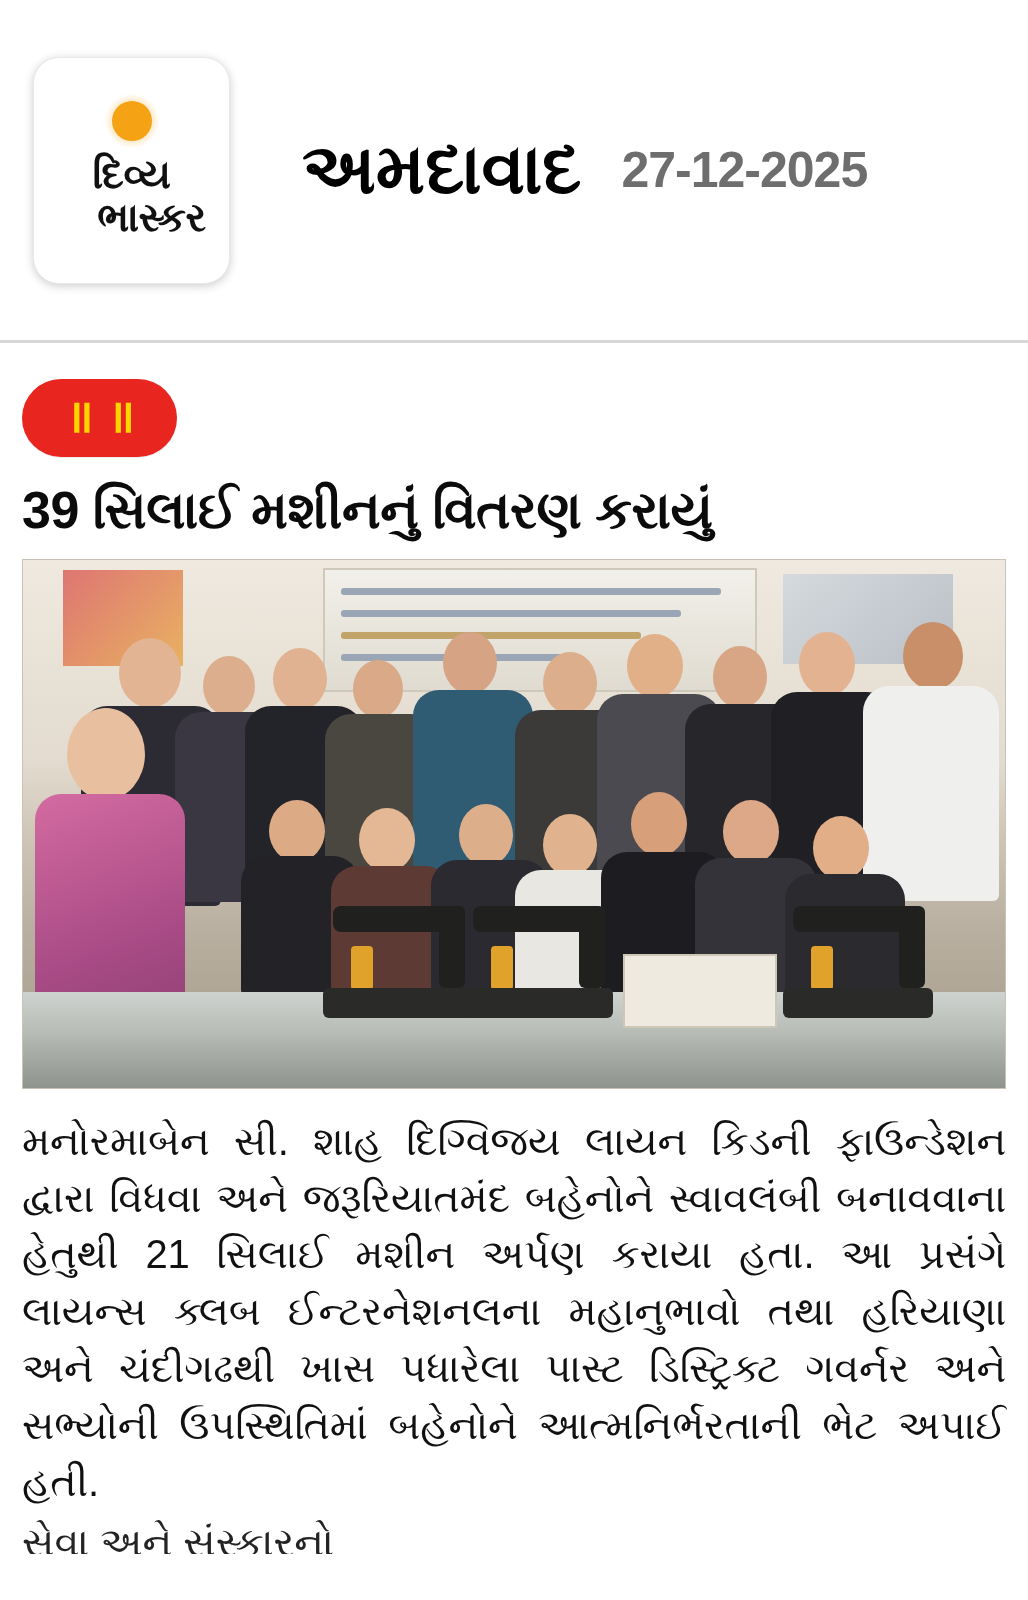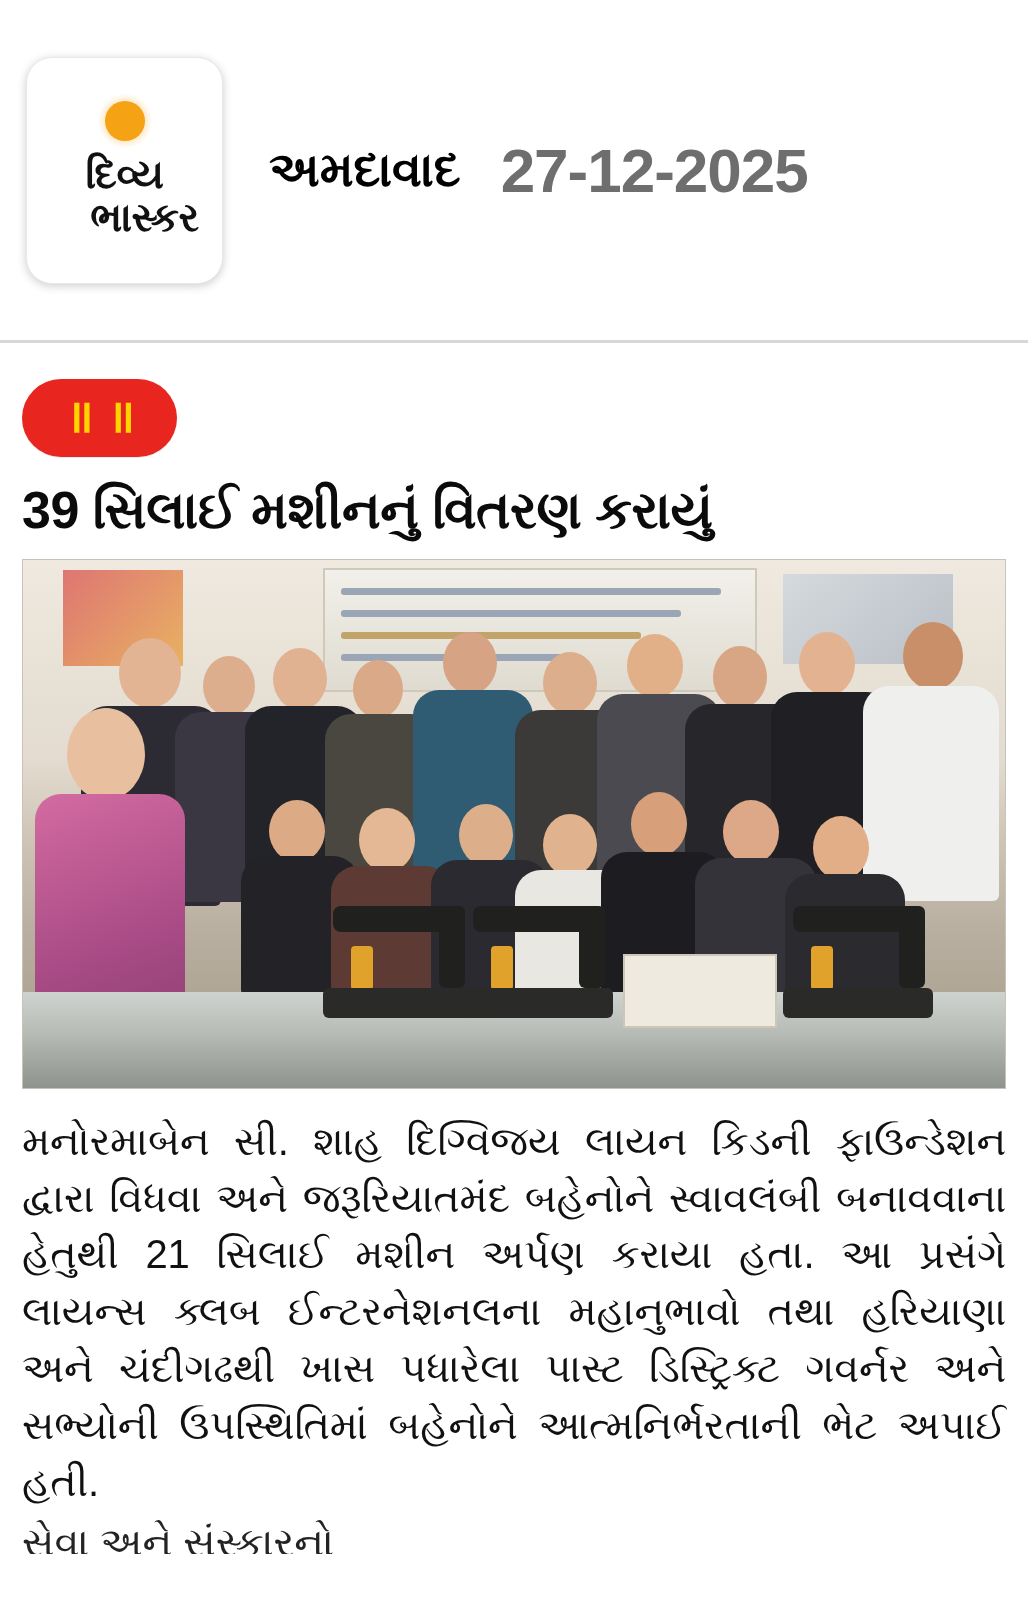--- a/index.html
+++ b/index.html
@@ -13,21 +13,21 @@
     font-family: "Liberation Sans", sans-serif;
     overflow: hidden;
     position: relative;
   }
 
   
   .masthead {
     height: 340px;
     display: flex;
     align-items: center;
-    padding: 0 20px;
+    padding: 0 27px;
     box-sizing: border-box;
     background: #ffffff;
   }
   .logo-box {
     width: 195px;
     height: 225px;
     border-radius: 26px;
     background: #ffffff;
     box-shadow: 0 2px 10px rgba(0,0,0,0.20);
     border: 1px solid #e8e8e8;
@@ -57,28 +57,28 @@
     font-family: "Liberation Sans", sans-serif;
     font-weight: bold;
     color: #111111;
     letter-spacing: -0.5px;
     line-height: 1.08;
   }
   .logo-line1 { font-size: 40px; }
   .logo-line2 { font-size: 40px; margin-left: 40px; }
 
   .masthead-city {
-    font-size: 48px;
+    font-size: 70px;
     font-weight: bold;
     color: #000000;
-    margin-left: 46px;
+    margin-left: 72px;
     white-space: nowrap;
   }
   .masthead-date {
-    font-size: 62px;
+    font-size: 50px;
     font-weight: bold;
     color: #6e6e6e;
     margin-left: 40px;
     white-space: nowrap;
     letter-spacing: -1px;
   }
 
   .rule {
     height: 3px;
     background: #d7d7d7;

